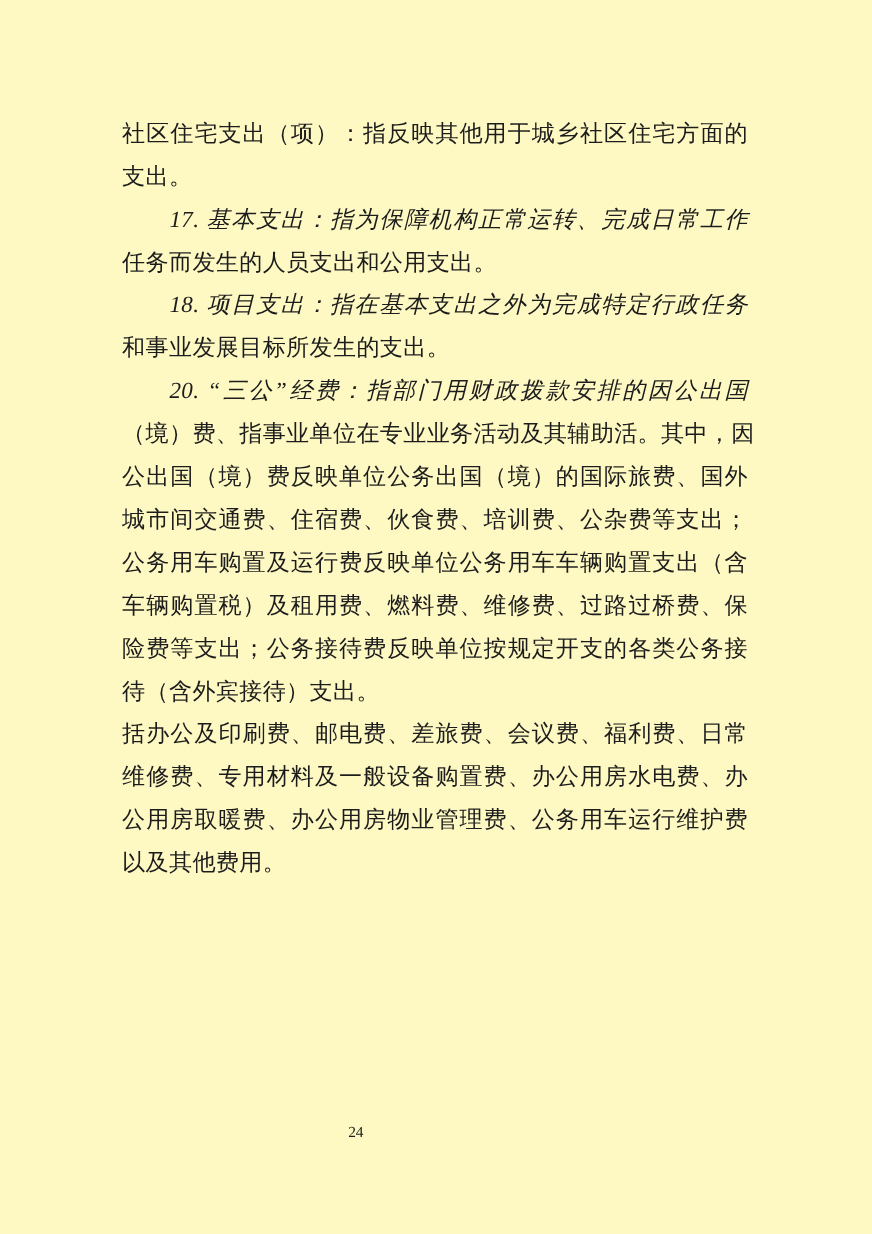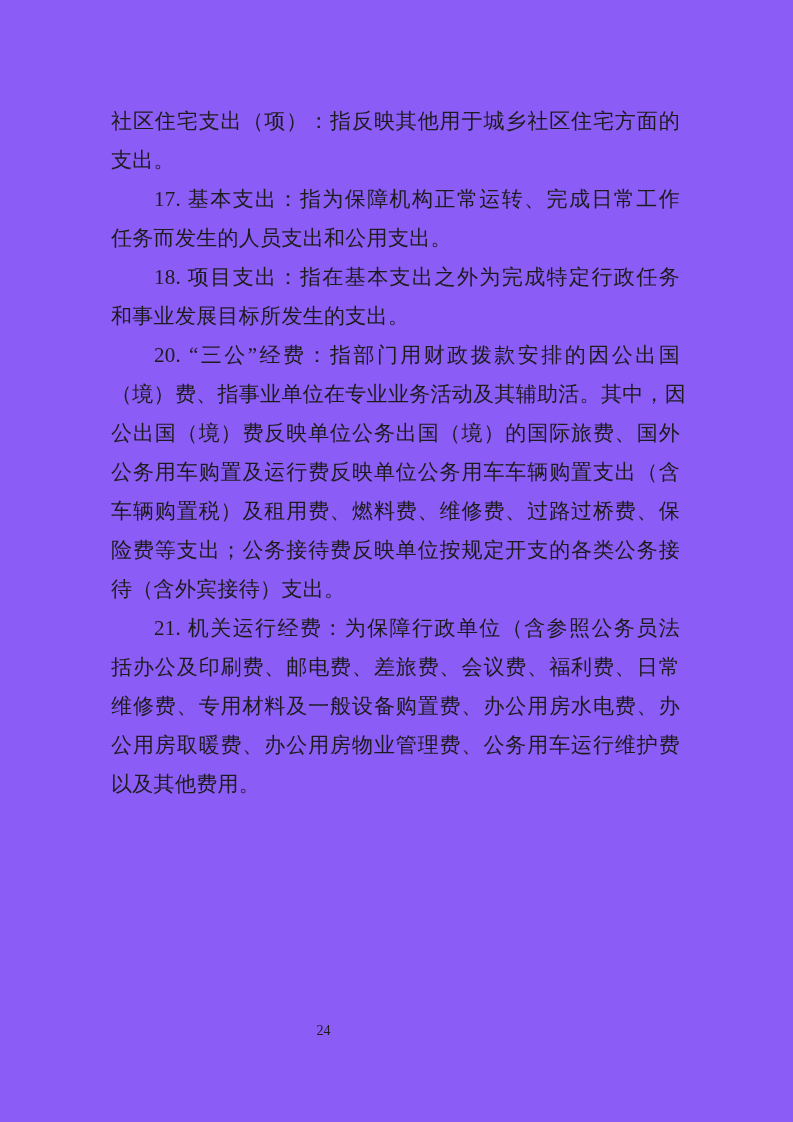--- a/index.html
+++ b/index.html
@@ -14,21 +14,21 @@
     font-family: "Liberation Serif", "DejaVu Serif", serif;
     color: #1c1c1c;
     overflow: hidden;
   }
   .page {
     position: absolute;
     left: 0;
     top: 0;
     width: 793px;
     height: 1122px;
-    background: #8b5cf6;
+    background: #fef9c3;
   }
   .text-block {
     position: absolute;
     left: 111px;
     top: 102px;
     width: 569px;
   }
   .line {
     height: 39px;
     line-height: 39px;
@@ -39,20 +39,21 @@
     letter-spacing: 0.3px;
   }
   
   .line.end {
     text-align: center;
     text-align-last: left;
   }
   
   .line.indent {
     text-indent: 43px;
+    font-style: italic;
   }
   .page-number {
     position: absolute;
     left: 0;
     top: 1022px;
     width: 647px;
     text-align: center;
     font-size: 14px;
     line-height: 18px;
     color: #1c1c1c;
@@ -66,25 +67,25 @@
   <div class="text-block">
     <div class="line">社区住宅支出（项）：指反映其他用于城乡社区住宅方面的</div>
     <div class="line end">支出。</div>
     <div class="line indent">17. 基本支出：指为保障机构正常运转、完成日常工作</div>
     <div class="line end">任务而发生的人员支出和公用支出。</div>
     <div class="line indent">18. 项目支出：指在基本支出之外为完成特定行政任务</div>
     <div class="line end">和事业发展目标所发生的支出。</div>
     <div class="line indent">20. “三公”经费：指部门用财政拨款安排的因公出国</div>
     <div class="line">（境）费、指事业单位在专业业务活动及其辅助活。其中，因</div>
     <div class="line">公出国（境）费反映单位公务出国（境）的国际旅费、国外</div>
+    <div class="line">城市间交通费、住宿费、伙食费、培训费、公杂费等支出；</div>
     <div class="line">公务用车购置及运行费反映单位公务用车车辆购置支出（含</div>
     <div class="line">车辆购置税）及租用费、燃料费、维修费、过路过桥费、保</div>
     <div class="line">险费等支出；公务接待费反映单位按规定开支的各类公务接</div>
     <div class="line end">待（含外宾接待）支出。</div>
-    <div class="line indent">21. 机关运行经费：为保障行政单位（含参照公务员法</div>
     <div class="line">括办公及印刷费、邮电费、差旅费、会议费、福利费、日常</div>
     <div class="line">维修费、专用材料及一般设备购置费、办公用房水电费、办</div>
     <div class="line">公用房取暖费、办公用房物业管理费、公务用车运行维护费</div>
     <div class="line end">以及其他费用。</div>
   </div>
 
   <div class="page-number">24</div>
 
 </div>
 

